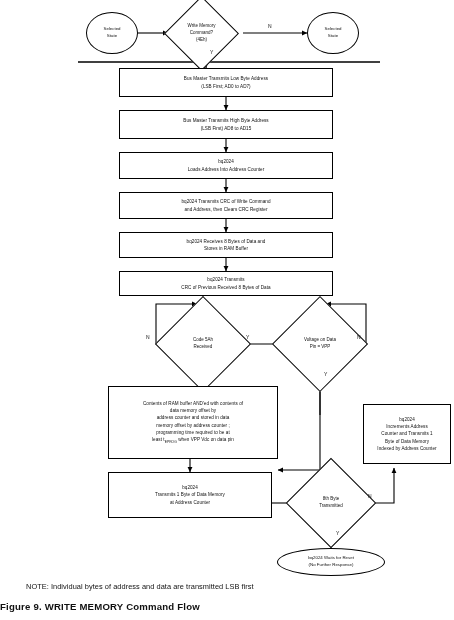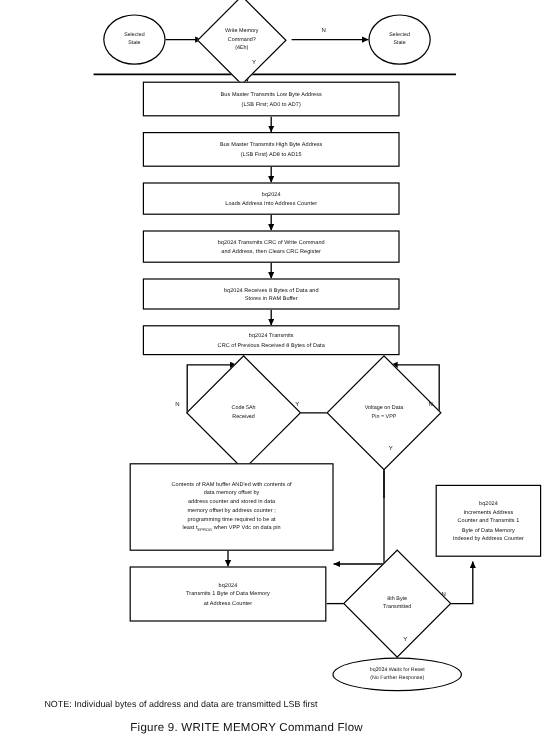--- a/index.html
+++ b/index.html
@@ -23,22 +23,22 @@
   .dia .shape{position:absolute;left:0;top:0;width:100%;height:100%;
      background:#fff;border:1.4px solid #000;
      transform:rotate(45deg);box-sizing:border-box;}
   .dia .lbl{position:absolute;left:0;top:0;width:100%;height:100%;
      display:flex;align-items:center;justify-content:center;text-align:center;
      font-size:4.5px;line-height:1.5;}
 
   .blbl{position:absolute;font-size:5px;line-height:1;}
 
   .note{position:absolute;font-size:7.4px;letter-spacing:.05px;}
-  .caption{position:absolute;width:411px;text-align:center;
-           font-size:9.6px;font-weight:normal;letter-spacing:.2px;}
+  .caption{position:absolute;width:411px;text-align:left;
+           font-size:9.6px;font-weight:bold;letter-spacing:.2px;}
   .sub{font-size:.72em;vertical-align:sub;}
 </style>
 </head>
 <body>
 
 <div id="canvas">
 
   <svg class="wires" viewBox="0 0 454 620">
     <defs>
       <marker id="ah" markerWidth="7" markerHeight="7" refX="5.4" refY="2.6" orient="auto" markerUnits="userSpaceOnUse">
@@ -186,17 +186,17 @@
 Transmitted</div>
   </div>
   <div class="blbl" style="left:368px;top:494px;">N</div>
   <div class="blbl" style="left:336px;top:531px;">Y</div>
 
   <div class="node oval" style="left:277px;top:548px;width:108px;height:28px;">
     <div class="txt" style="white-space:pre-line;">bq2024    Waits for Reset
 (No Further Response)</div>
   </div>
 
-  <div class="note" style="left:37px;top:582px;">NOTE: Individual bytes of address and data are transmitted LSB first</div>
+  <div class="note" style="left:26px;top:582px;">NOTE: Individual bytes of address and data are transmitted LSB first</div>
 
   <div class="caption" style="left:0;top:601px;">Figure 9.  WRITE MEMORY Command Flow</div>
 
 </div>
 
 </body></html>

